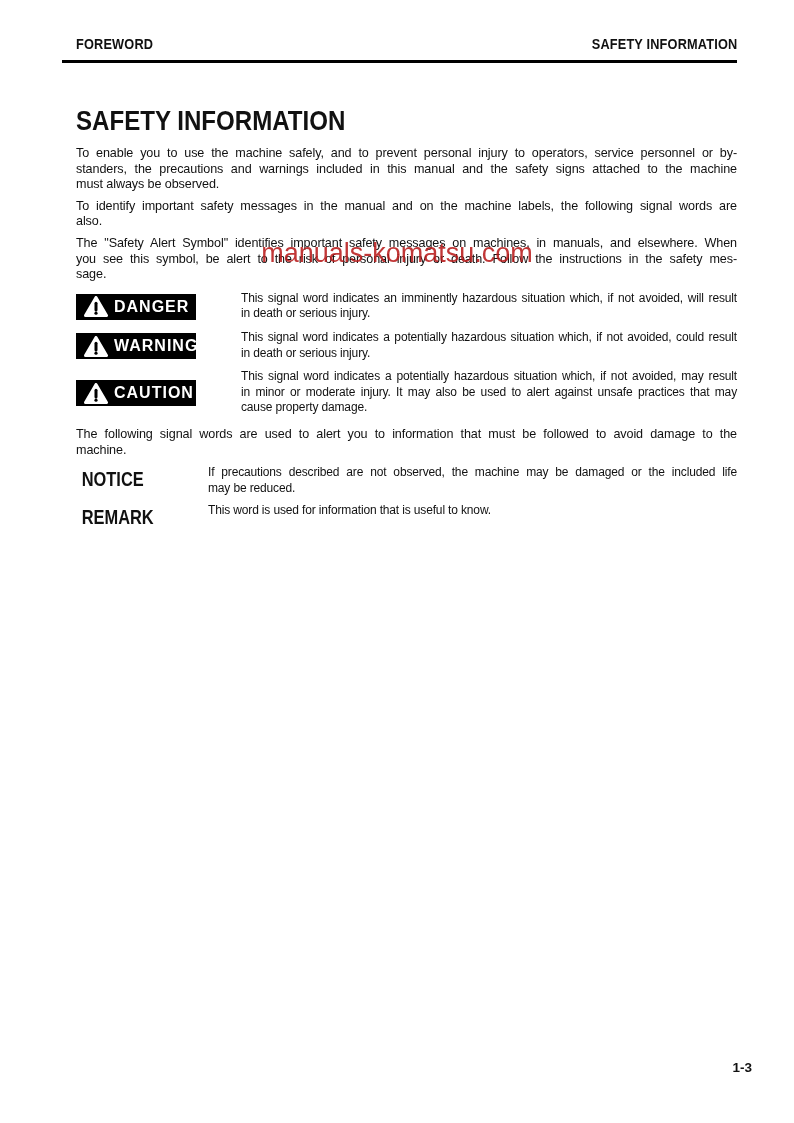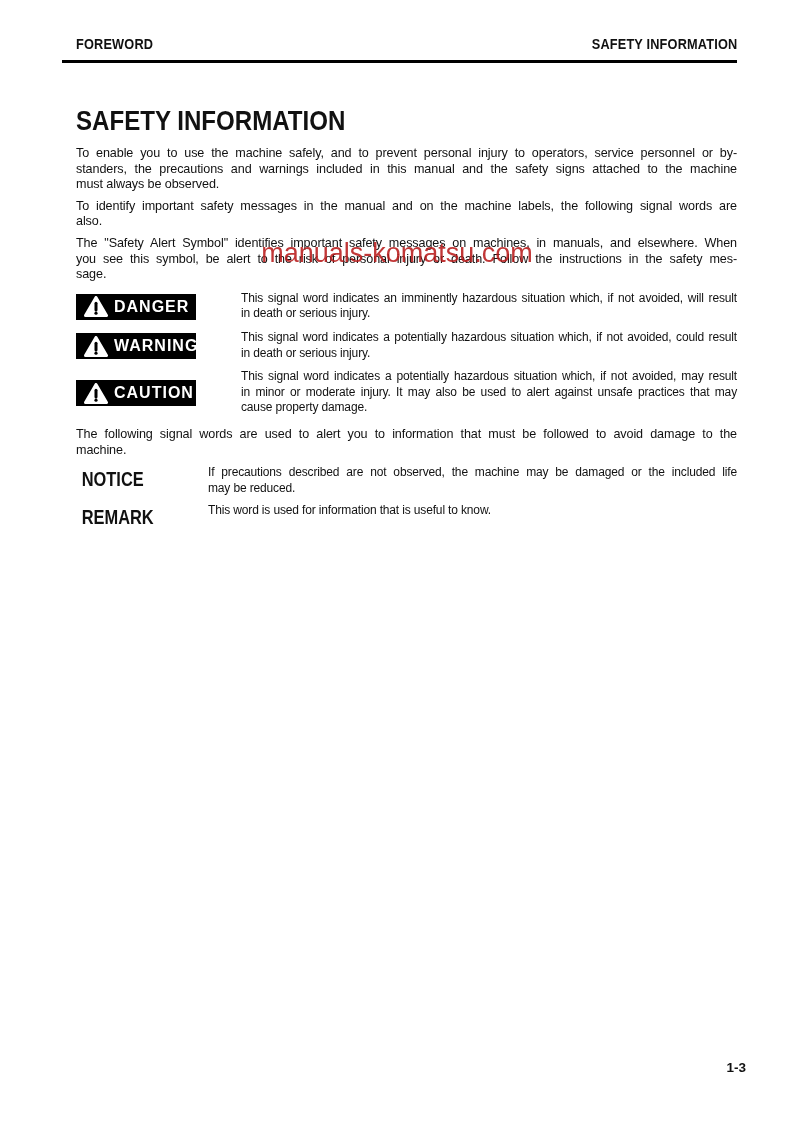--- a/index.html
+++ b/index.html
@@ -112,21 +112,21 @@
     opacity: 0.88;
     letter-spacing: 0px;
     pointer-events: none;
     z-index: 5;
   }
 
   
   .page-number {
     position: absolute;
     top: 1060px;
-    right: 48px;
+    right: 42px;
     font-size: 13.5px;
     font-weight: bold;
   }
 </style>
 </head>
 <body>
 
 <div class="page">
 
   <div class="content">

